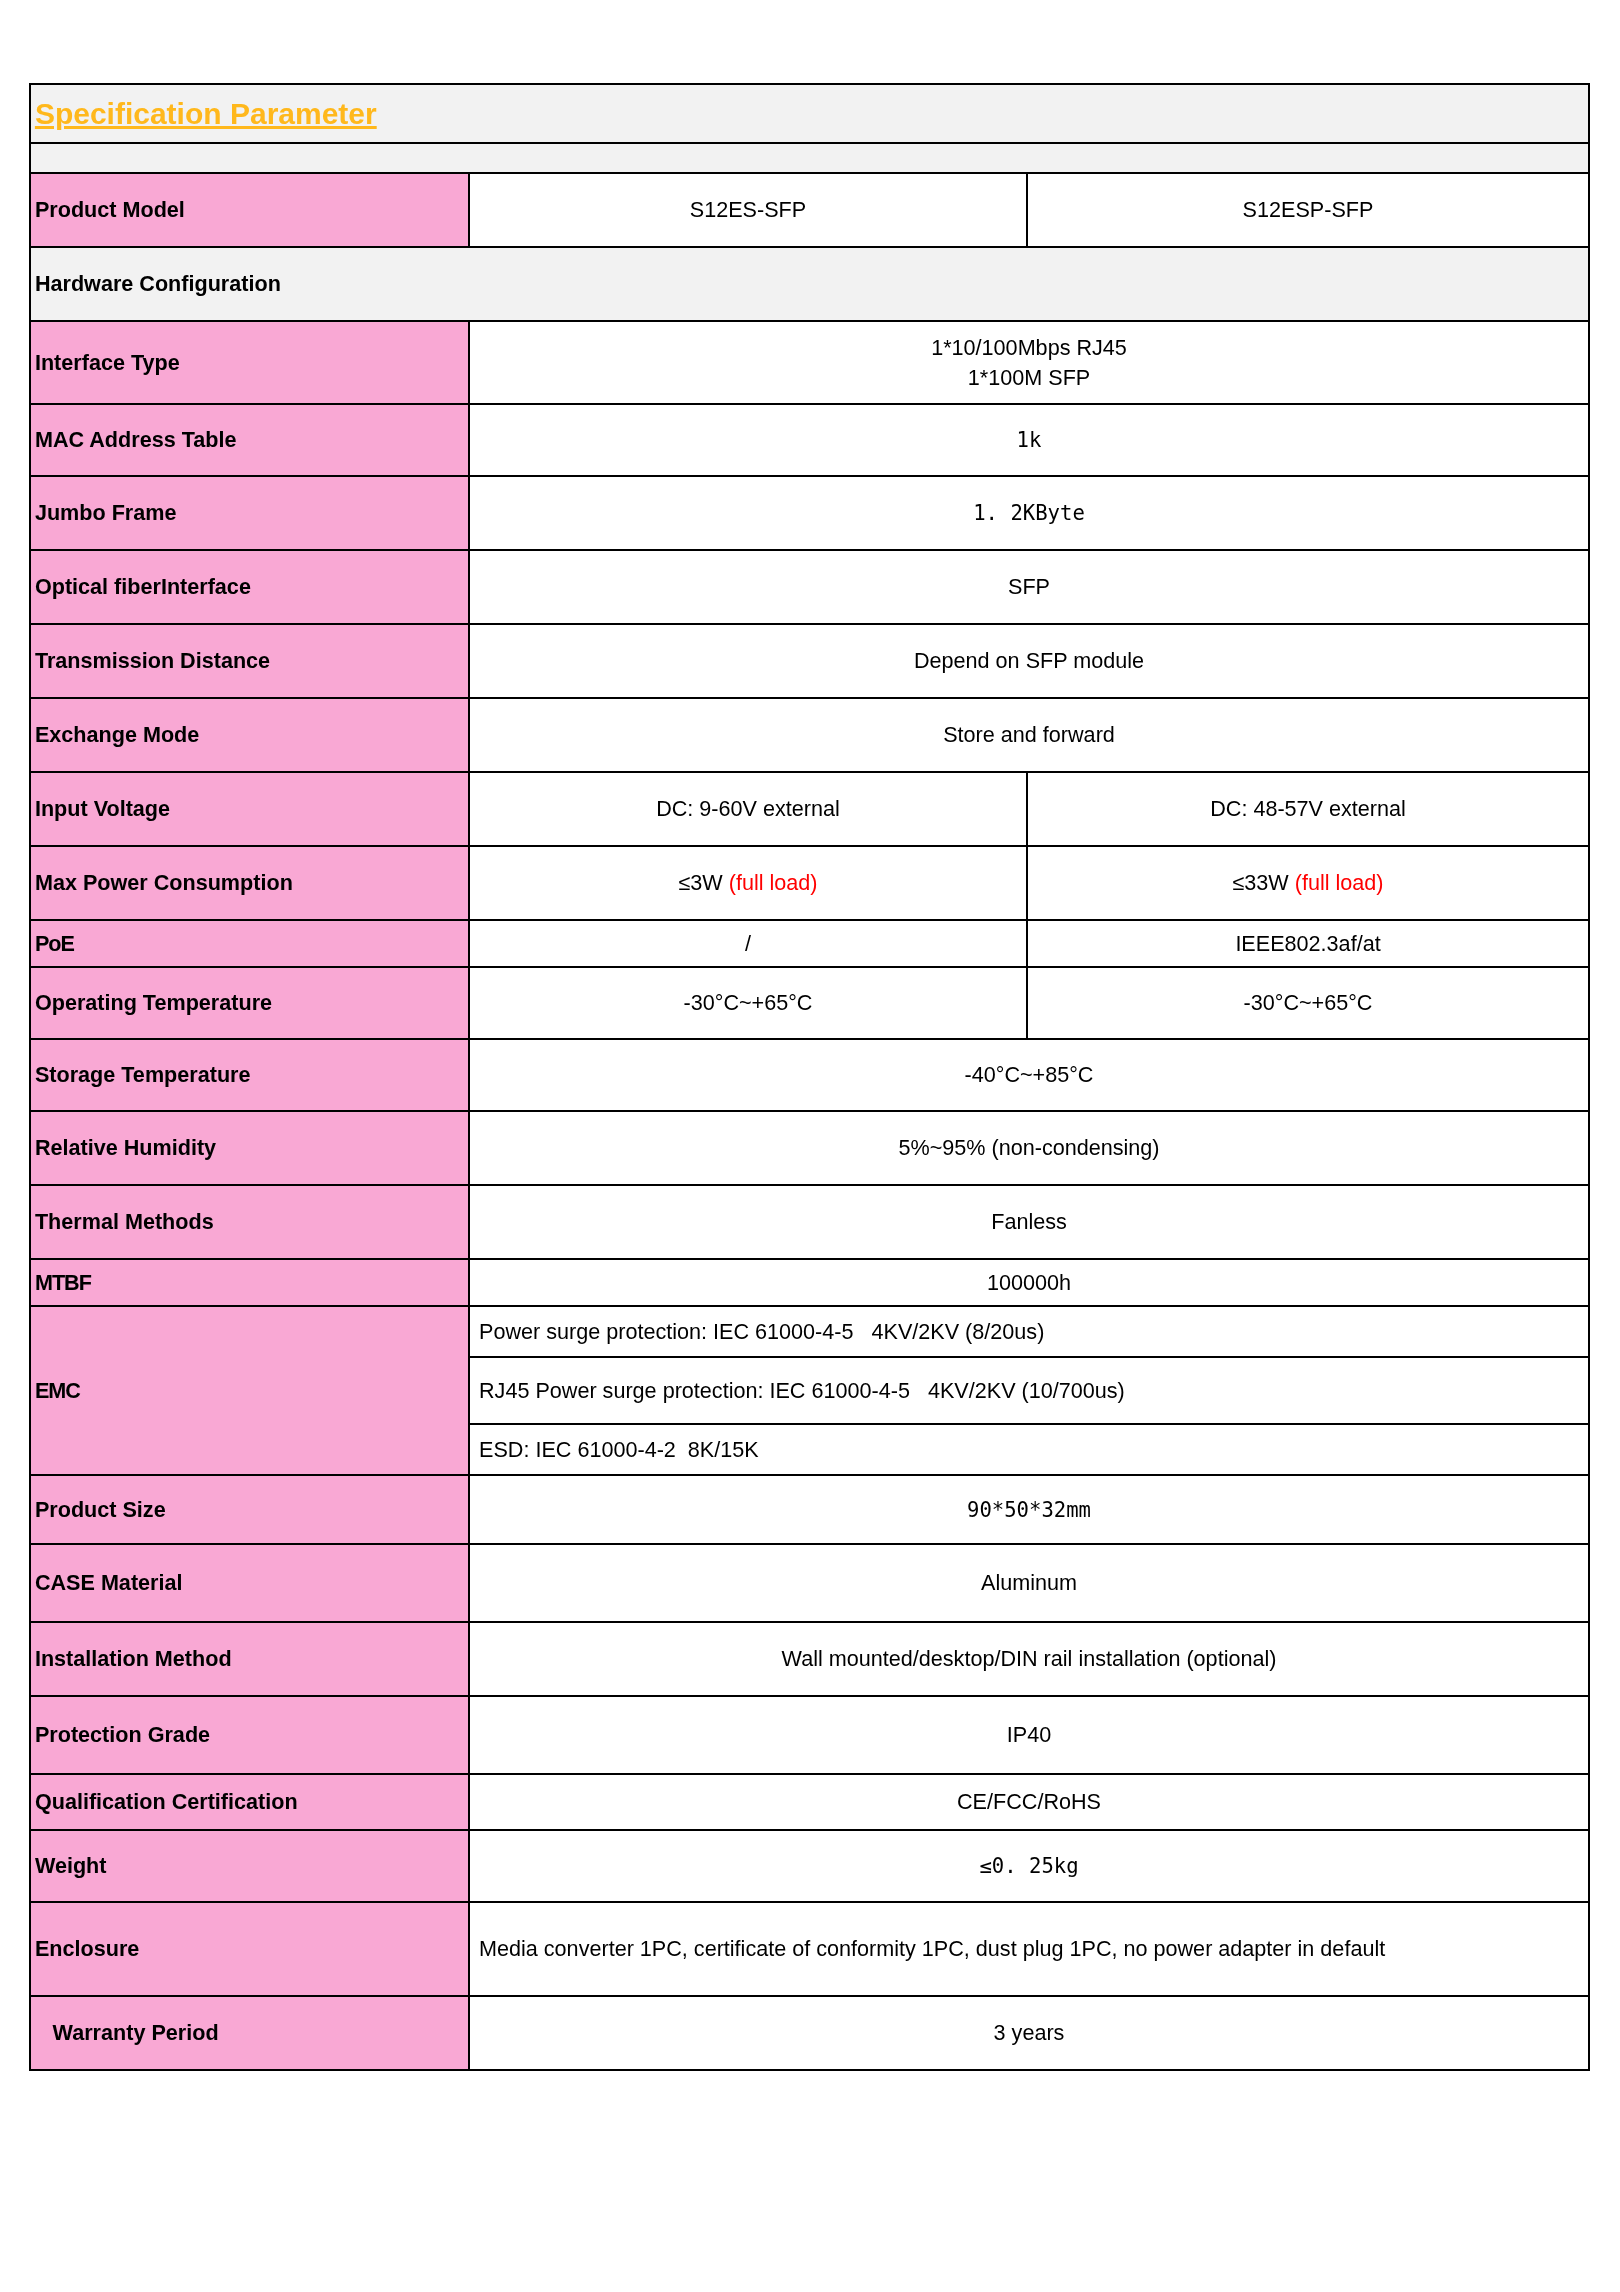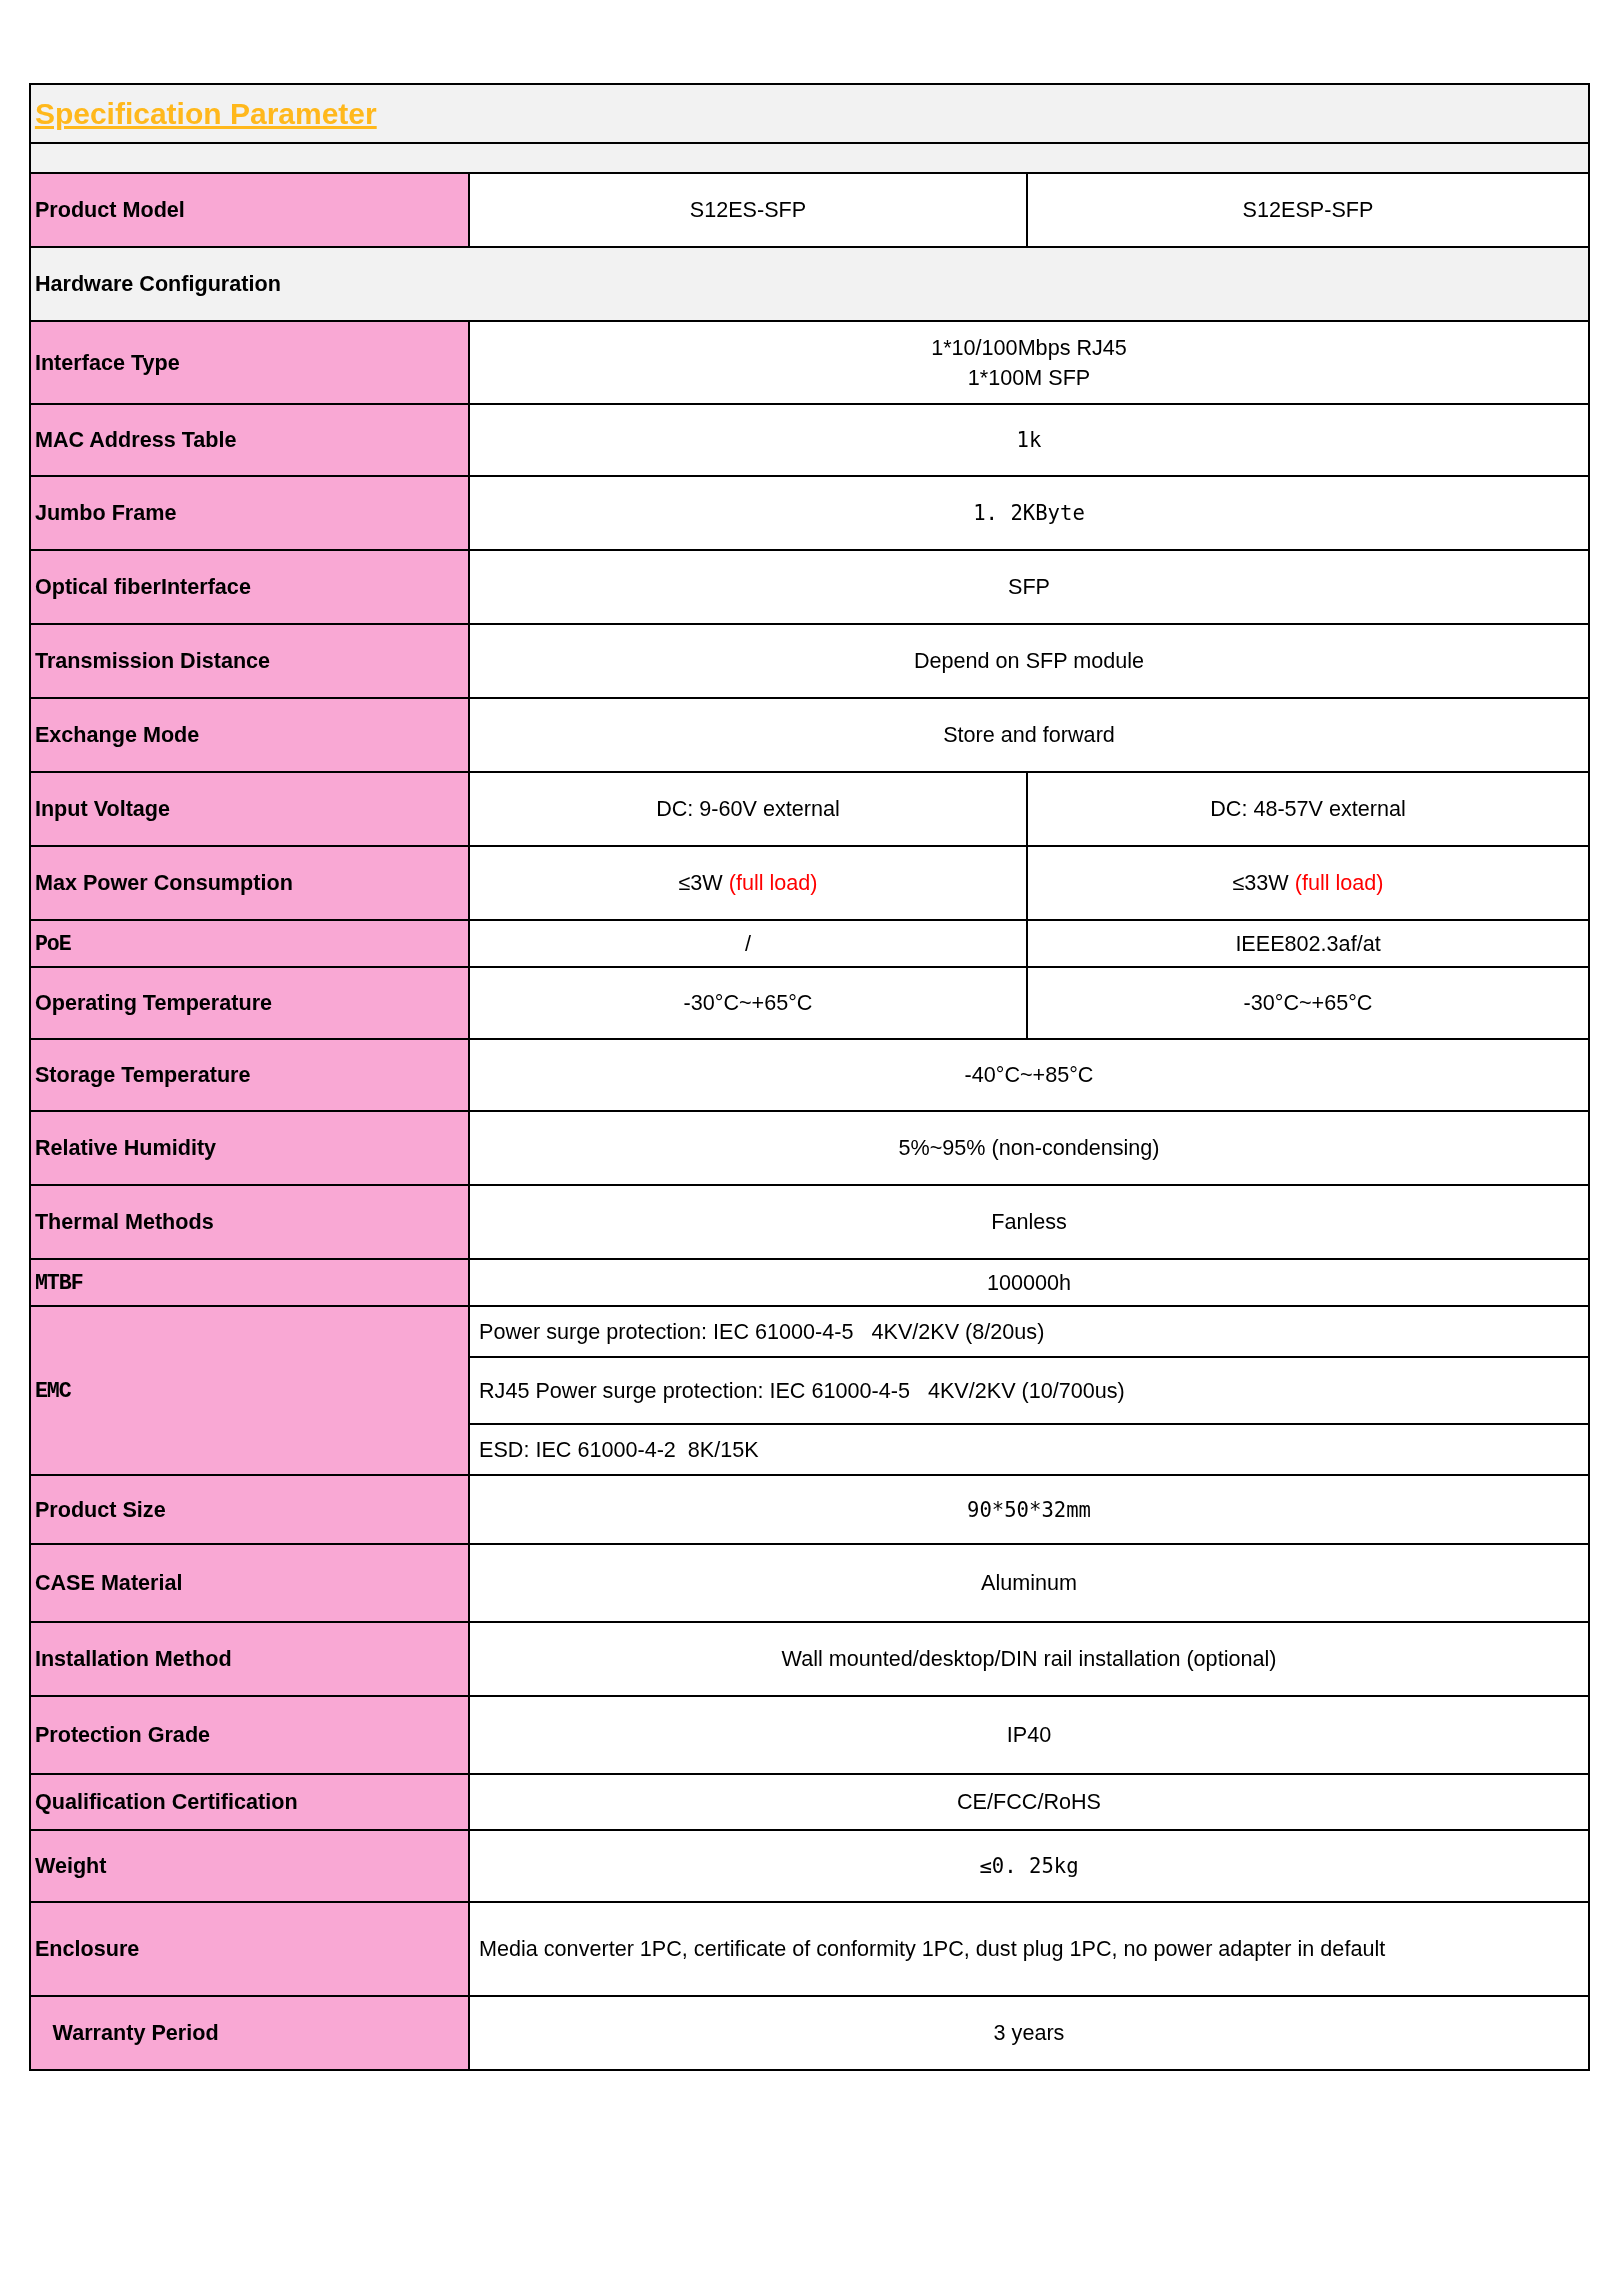--- a/index.html
+++ b/index.html
@@ -40,21 +40,21 @@
   }
   td.spacer { background: #f2f2f2; }
   td.label {
     background: #f9a8d4;
     font-weight: bold;
     font-size: 22.5px;
     text-align: left;
     padding-left: 3.9px;
   }
   td.label.monolabel {
-    font-family: Liberation Mono, monospace;
+    font-family: Liberation Sans, sans-serif;
     font-size: 21.6px;
     letter-spacing: -1px;
   }
   td.label.indent { padding-left: 21.6px; }
   td.section {
     background: #f2f2f2;
     font-weight: bold;
     font-size: 22.5px;
     text-align: left;
     padding-left: 3.9px;

